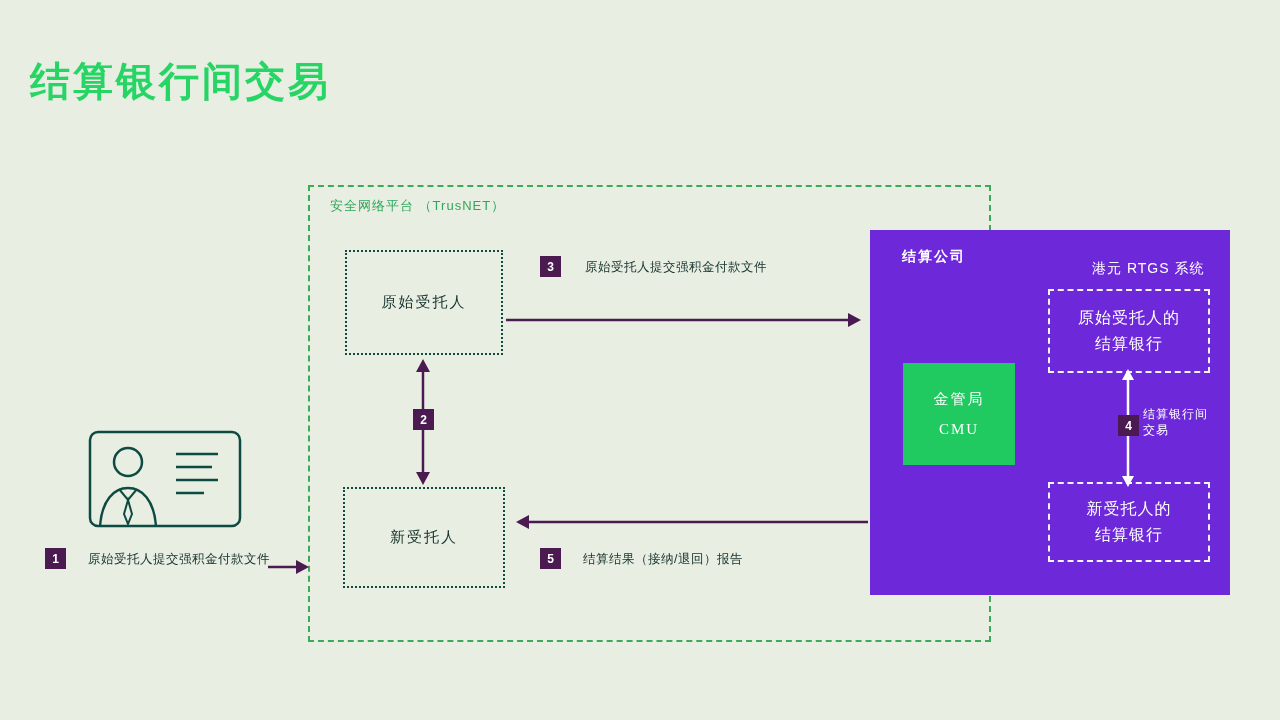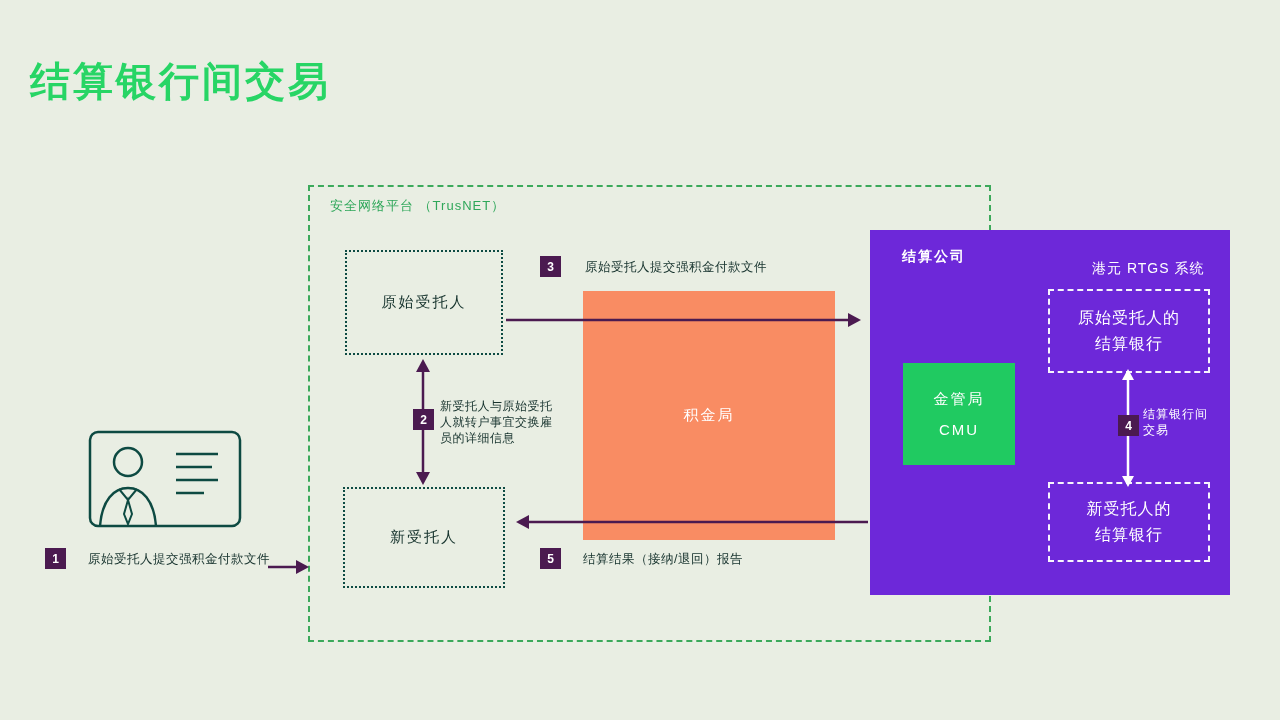--- a/index.html
+++ b/index.html
@@ -73,21 +73,21 @@
     display:flex;flex-direction:column;align-items:center;justify-content:center;
     color:#ffffff;font-size:16px;line-height:1.6;letter-spacing:1px;
     text-align:center;
   }
   .orig-bank{left:178px;top:59px;width:158px;height:80px;}
   .new-bank{left:178px;top:252px;width:158px;height:76px;}
   .hkma{
     left:33px;top:133px;width:112px;height:102px;
     background:#20ca61;
     display:flex;flex-direction:column;align-items:center;justify-content:center;
-    gap:12px;color:#ffffff;font-size:15px;letter-spacing:2px;
+    gap:12px;color:#ffffff;font-size:15px;letter-spacing:2px;font-family:Liberation Serif, serif;
   }
   .step4-label{
     left:273px;top:176px;width:66px;
     color:#ffffff;font-size:12px;line-height:1.35;letter-spacing:1px;
   }
 
   
   .badge{
     width:21px;height:21px;background:#4b1a50;
     display:flex;align-items:center;justify-content:center;
@@ -127,23 +127,20 @@
   <div class="abs trusnet"></div>
   <div class="abs trusnet-label">安全网络平台 （TrusNET）</div>
 
   <div class="abs node-box new-trustee">
     <span>新受托人</span>
   </div>
   <div class="abs node-box orig-trustee">
     <span>原始受托人</span>
   </div>
 
-  <div class="abs mpfa">
-    <span>积金局</span>
-  </div>
 
   <div class="abs settlement">
     <div class="abs settlement-label">结算公司</div>
     <div class="abs rtgs-label">港元 RTGS 系统</div>
 
     <div class="abs bank-box orig-bank">
       <span>原始受托人的</span>
       <span>结算银行</span>
     </div>
     <div class="abs bank-box new-bank">
@@ -187,21 +184,20 @@
     <g>
       <line x1="268" y1="567" x2="297" y2="567" stroke="#4b1a50" stroke-width="2.5"></line>
       <polygon points="296,560 296,574 309,567" fill="#4b1a50"></polygon>
     </g>
   </svg>
 
   <div class="abs badge badge1">1</div>
   <div class="abs step-label s1">原始受托人提交强积金付款文件</div>
 
   <div class="abs badge badge2">2</div>
-  <div class="abs step-label s2">新受托人与原始受托人就转户事宜交换雇员的详细信息</div>
 
   <div class="abs badge badge3">3</div>
   <div class="abs step-label s3">原始受托人提交强积金付款文件</div>
 
   <div class="abs badge badge5">5</div>
   <div class="abs step-label s5">结算结果（接纳/退回）报告</div>
 
   <svg class="abs person-card" width="154" height="98" viewBox="0 0 154 98">
     <rect x="2" y="2" width="150" height="94" rx="8" fill="none" stroke="#0d4a42" stroke-width="2.5"></rect>
 

